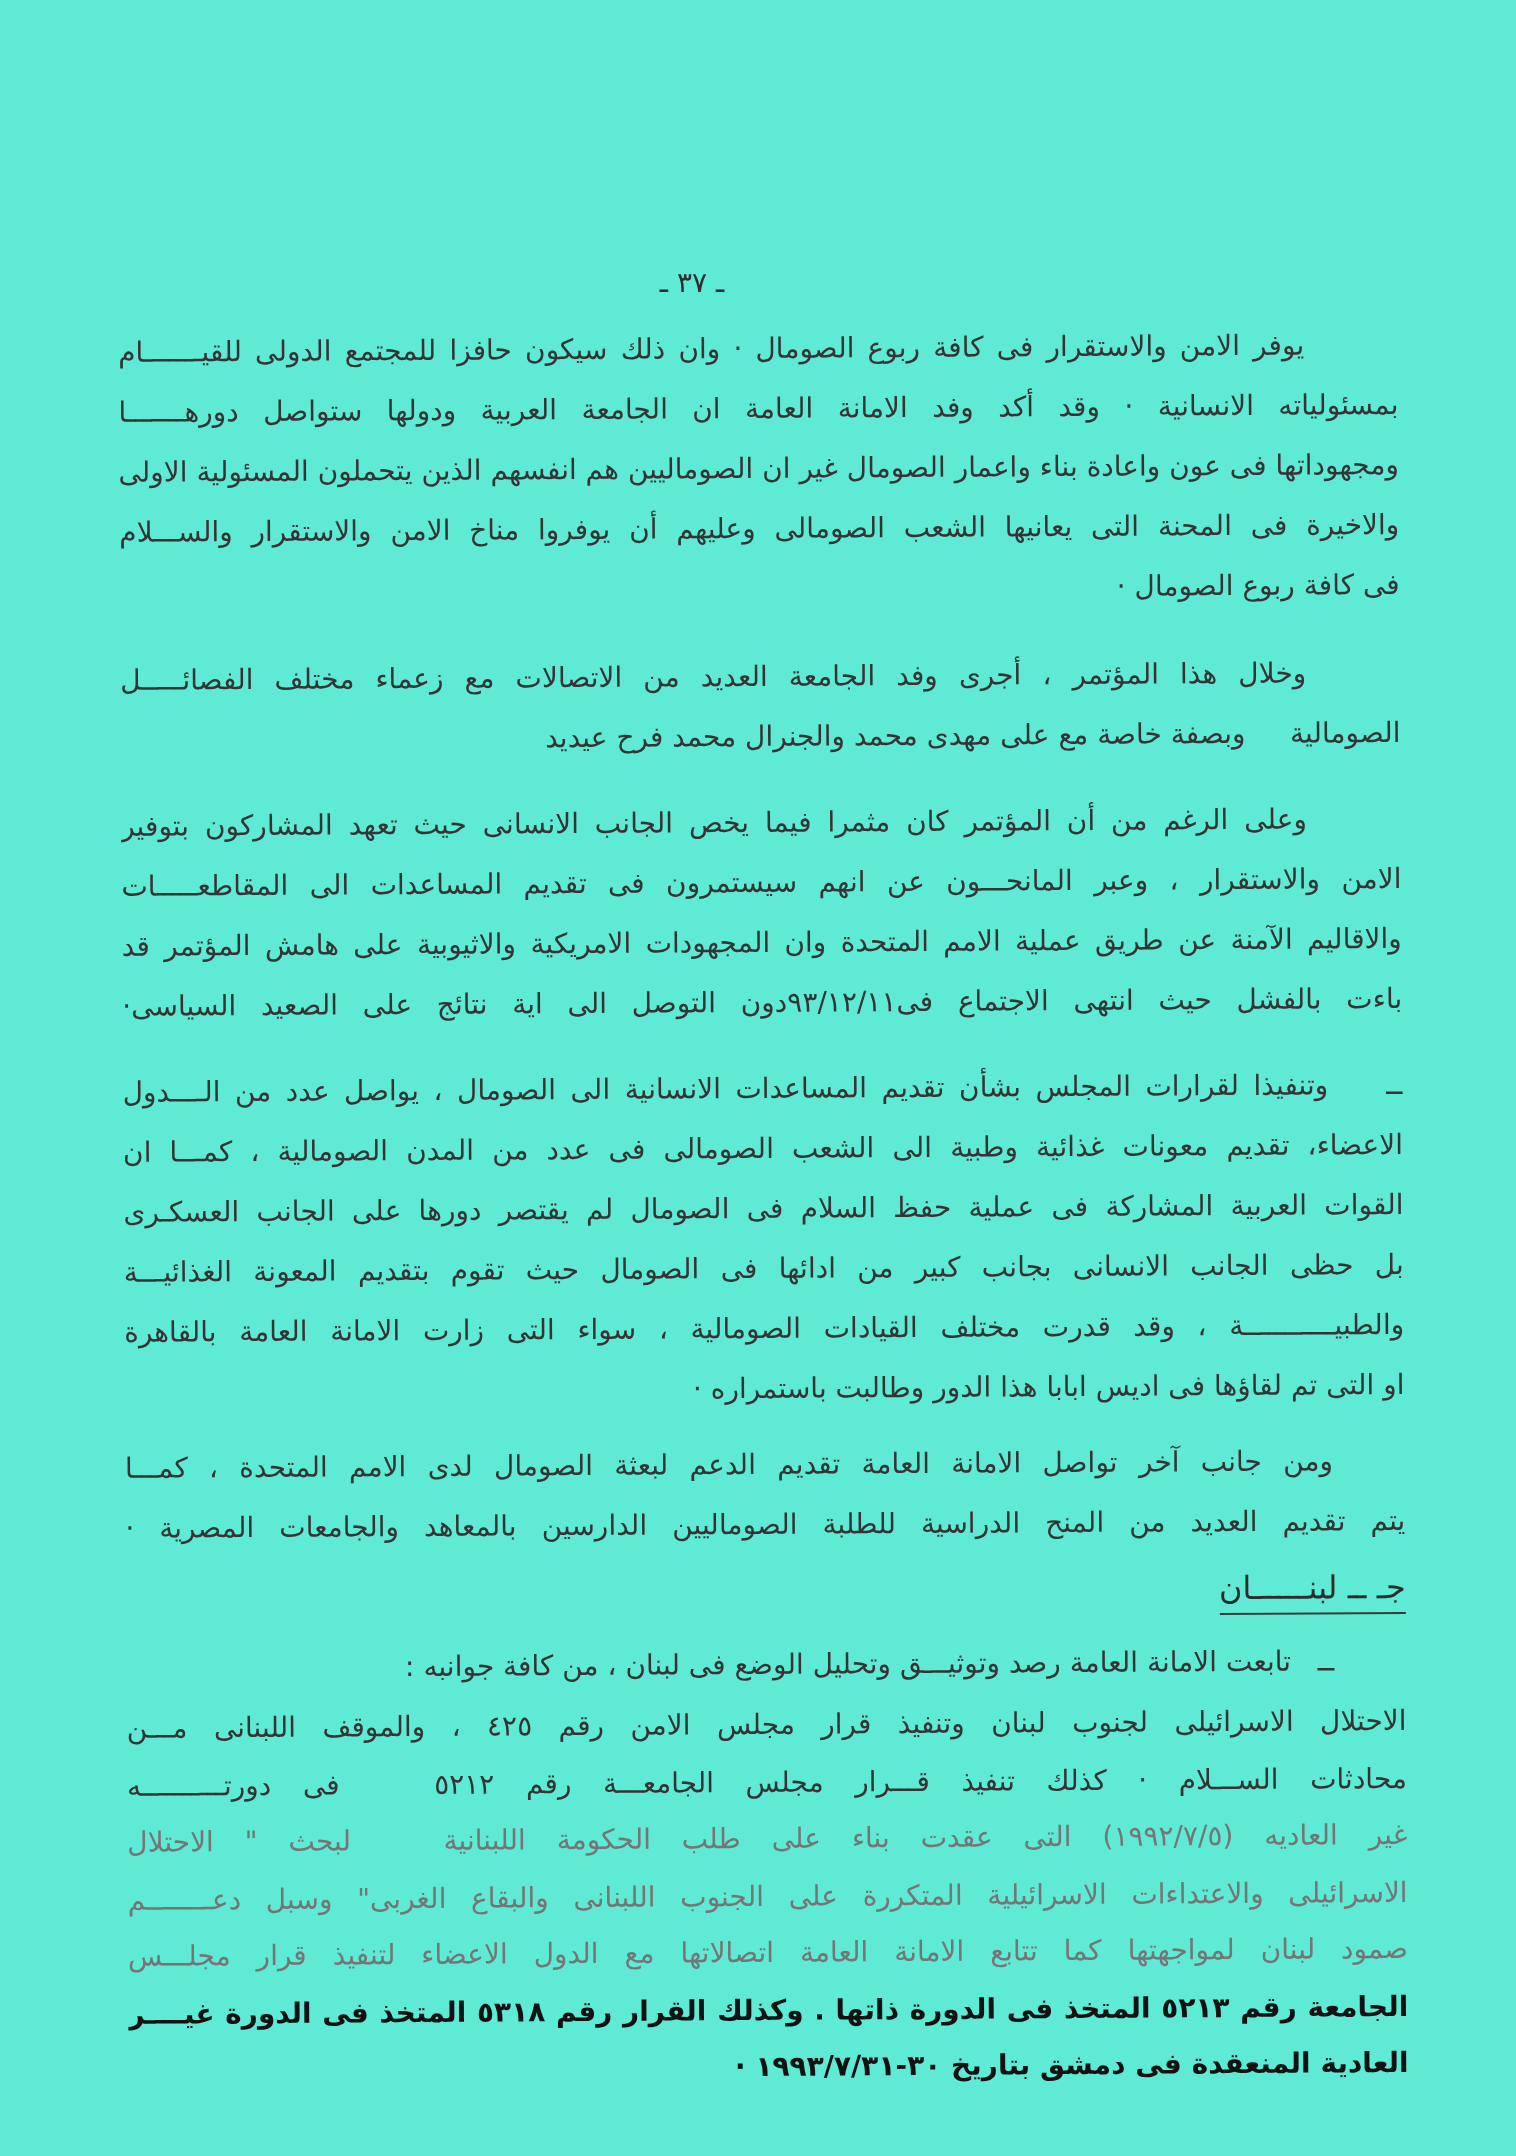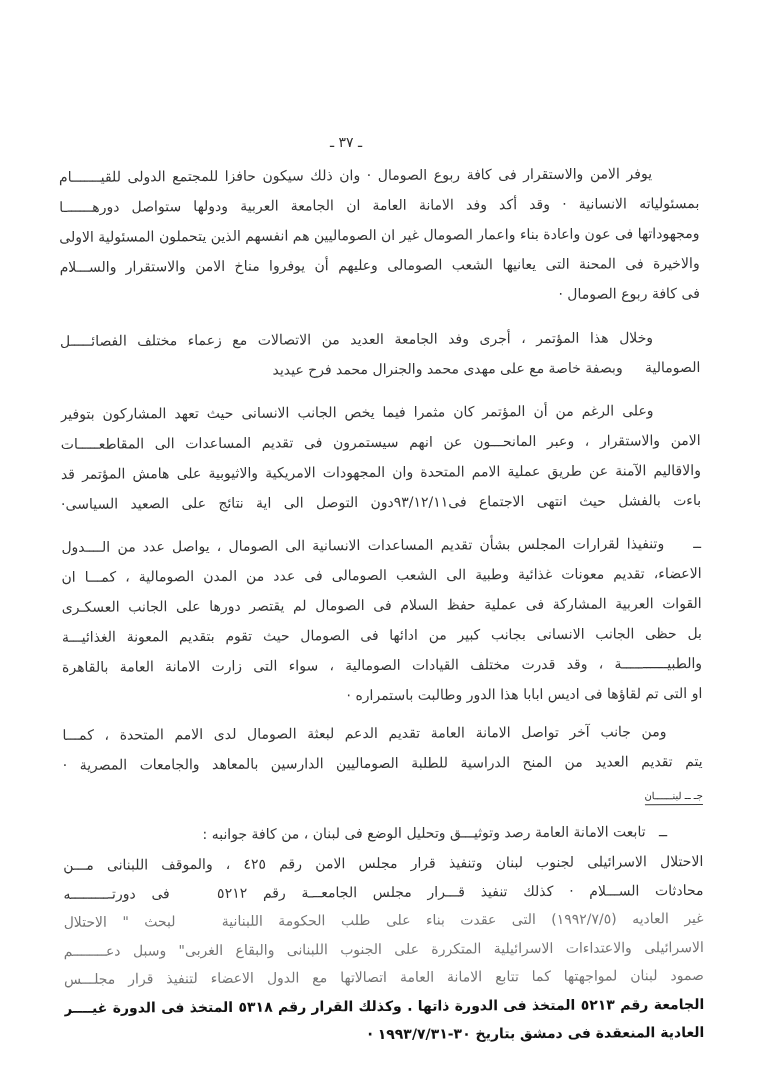--- a/index.html
+++ b/index.html
@@ -1,18 +1,18 @@
 <!DOCTYPE html>
 <html lang="ar"><head>
 <meta charset="utf-8">
 <style>
   html,body{margin:0;padding:0;background:#e9e9e6;}
   .page{
     position:relative;width:758px;height:1078px;margin:0 auto;
-    background:#ffffff;overflow:hidden;
+    background:#5eead4;overflow:hidden;
     font-family:"DejaVu Sans",sans-serif;color:#343434;
   }
   .pagenum{
     position:absolute;top:134px;left:0;width:100%;
     text-align:center;transform:translateX(-33px);
     font-size:14px;letter-spacing:2px;color:#2e2e2e;
   }
   .doc{
     position:absolute;top:160px;right:59px;width:640px;
     direction:rtl;transform:rotate(-0.35deg);transform-origin:top right;
@@ -23,21 +23,21 @@
   }
   .ln.j{text-align:justify;text-align-last:justify;}
   .ln.r{text-align:right;text-align-last:right;}
   .ind1{padding-right:47px;}
   .ind2{padding-right:36px;}
   .tone-faded{color:#757575;}
   .tone-dark{color:#121212;font-weight:bold;}
   .heading-line{height:34px;text-align:right;direction:rtl;}
   .heading{
     display:inline-block;border-bottom:1.6px solid #3a3a3a;
-    padding-bottom:3px;font-size:10px;color:#2c2c2c;
+    padding-bottom:3px;font-size:16px;color:#2c2c2c;
   }
 </style>
 </head>
 <body>
 
 <div class="page">
   <div class="pagenum">ـ ٣٧ ـ</div>
   <div class="doc" id="doc">
       <div style="margin-top: 0px;">
         <div class="ln j ind1" style="height: 30px;">يوفر الامن والاستقرار فى كافة ربوع الصومال · وان ذلك سيكون حافزا للمجتمع الدولى للقيـــــــام</div>

